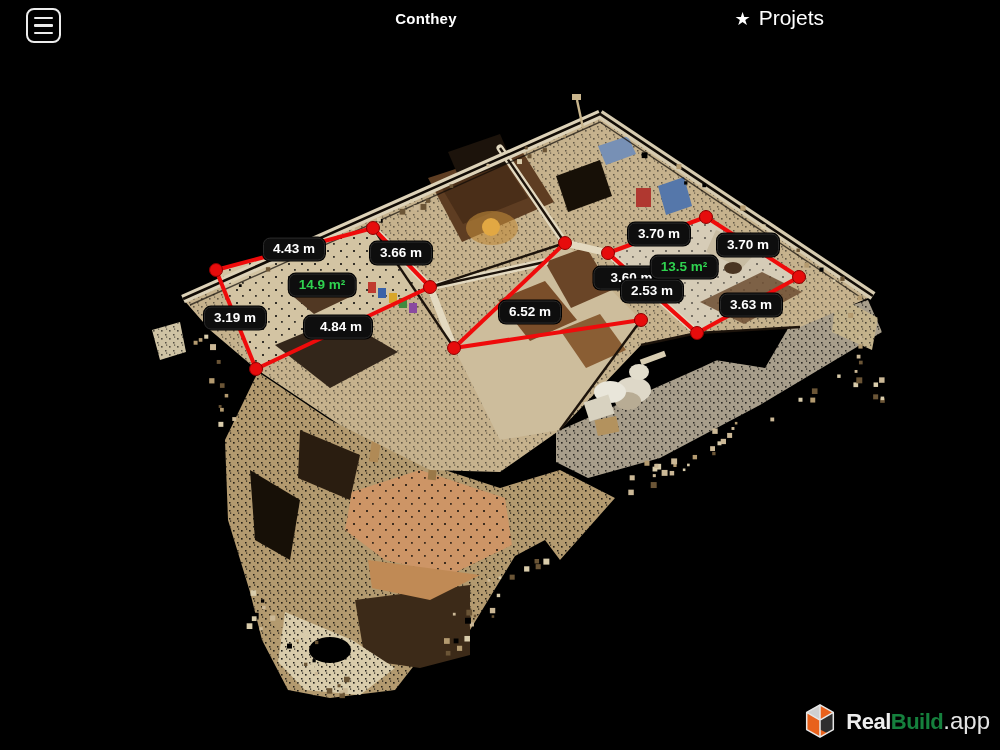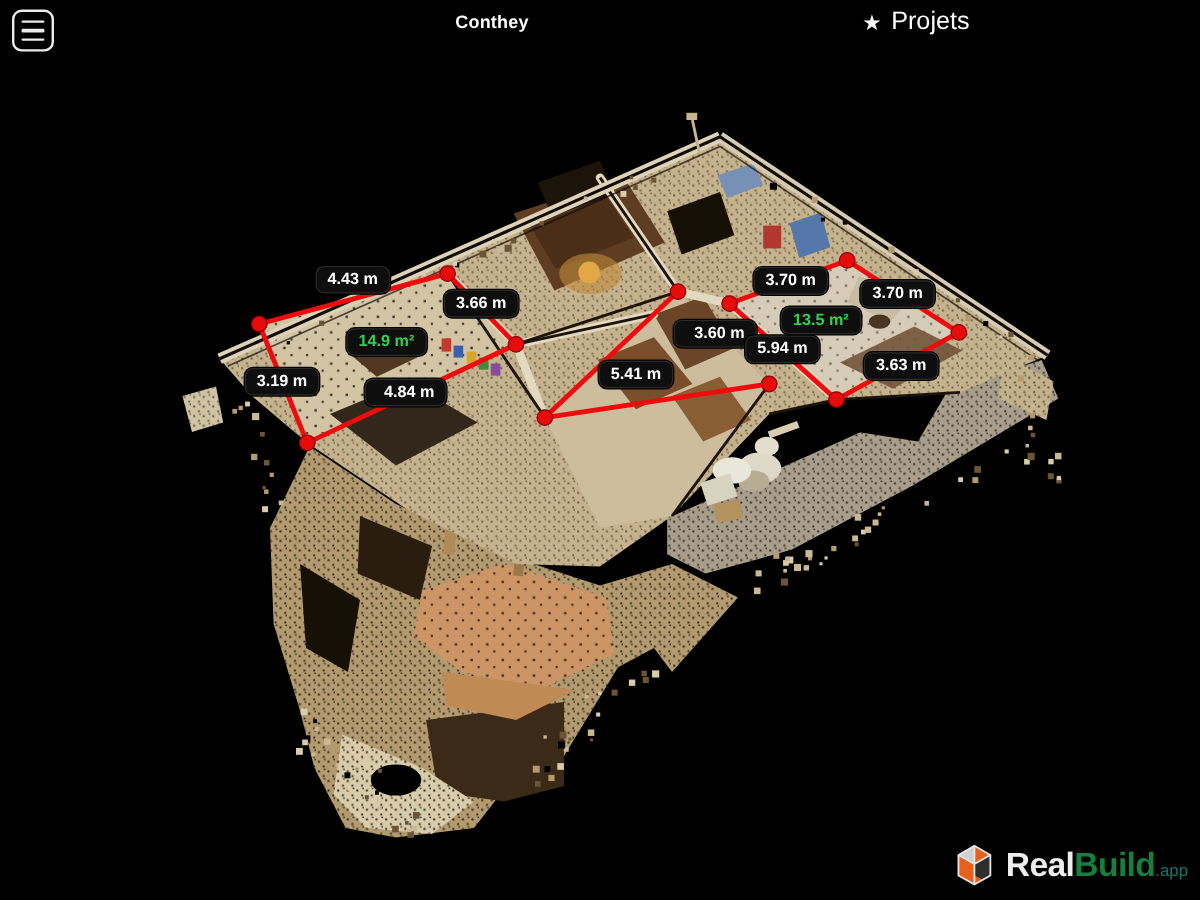--- a/index.html
+++ b/index.html
@@ -1,20 +1,20 @@
 <!DOCTYPE html>
 <html><head>
 <meta charset="utf-8">
 <style>
   html,body{margin:0;padding:0;background:#000;}
   body{width:1000px;height:750px;position:relative;overflow:hidden;
        font-family:"Liberation Sans",sans-serif;-webkit-font-smoothing:antialiased;}
 
   
-  .topbar{position:absolute;left:0;top:0;width:820px;height:50px;z-index:40;}
+  .topbar{position:absolute;left:16px;top:0;width:820px;height:50px;z-index:40;}
   .menu-btn{position:absolute;left:10px;top:8px;width:35px;height:35px;
             border:2px solid #ececec;border-radius:8px;background:#000;
             display:flex;flex-direction:column;justify-content:center;align-items:center;gap:5px;
             cursor:pointer;box-sizing:border-box;}
   .menu-btn span{display:block;width:19px;height:2.6px;background:#ececec;border-radius:1px;}
   .page-title{position:absolute;left:0;right:0;top:10px;text-align:center;
               color:#fff;font-size:15px;font-weight:bold;letter-spacing:.2px;}
   .projects{position:absolute;right:12px;top:6px;color:#fff;font-size:21px;
             display:flex;align-items:center;gap:8px;cursor:pointer;}
   .projects .star{font-size:18px;position:relative;top:1px;}
@@ -26,24 +26,24 @@
   
   .pill{position:absolute;transform:translate(-50%,-50%);z-index:30;
         background:#0e0e0e;border:1px solid #2b2b2b;border-radius:7px;
         padding:3px 9px;color:#fff;font-size:13.5px;font-weight:bold;
         white-space:nowrap;line-height:1.1;box-shadow:0 0 0 1px #000;}
   .pill.area{color:#2fd24f;}
 
   
   .logo{position:absolute;right:10px;bottom:9px;z-index:40;
         display:flex;align-items:center;gap:7px;}
-  .logo .word{font-weight:bold;font-size:28px;letter-spacing:-.5px;}
+  .logo .word{font-weight:bold;font-size:22px;letter-spacing:-.5px;}
   .logo .w1{color:#ededed;}
   .logo .w2{color:#15803d;}
-  .logo .w3{color:#0f766e;font-size:14px;font-weight:normal;letter-spacing:0;}
+  .logo .w3{color:#e5e5e5;font-size:24px;font-weight:normal;letter-spacing:0;}
 </style>
 </head>
 <body>
 
 <div class="viewport">
 <svg width="1000" height="750" viewBox="0 0 1000 750">
   <defs>
     <pattern id="spk" width="8" height="8" patternUnits="userSpaceOnUse">
       <rect x="1" y="2" width="1.6" height="1.6" fill="#000"></rect>
       <rect x="5" y="6" width="1.5" height="1.5" fill="#000"></rect>
@@ -338,29 +338,29 @@
         <circle cx="454" cy="348" r="6.5" fill="#e60c0c" stroke="#8d0000" stroke-width="1"></circle>
         <circle cx="641" cy="320" r="6.5" fill="#e60c0c" stroke="#8d0000" stroke-width="1"></circle>
         <circle cx="608" cy="253" r="6.5" fill="#e60c0c" stroke="#8d0000" stroke-width="1"></circle>
         <circle cx="706" cy="217" r="6.5" fill="#e60c0c" stroke="#8d0000" stroke-width="1"></circle>
         <circle cx="799" cy="277" r="6.5" fill="#e60c0c" stroke="#8d0000" stroke-width="1"></circle>
         <circle cx="697" cy="333" r="6.5" fill="#e60c0c" stroke="#8d0000" stroke-width="1"></circle>
       </g>
 </svg>
 
 <div id="pills">
-      <div class="pill" style="left: 294px; top: 233px;">4.43 m</div>
+      <div class="pill" style="left: 294px; top: 249px;">4.43 m</div>
       <div class="pill" style="left: 401px; top: 253px; text-align: right;">3.66 m</div>
       <div class="pill" style="left: 235px; top: 318px;">3.19 m</div>
       <div class="pill" style="left: 338px; top: 327px; padding-left: 15px;">4.84 m</div>
-      <div class="pill" style="left: 596px; top: 278px; padding-left: 16px;">3.60 m</div>
-      <div class="pill" style="left: 530px; top: 312px;">5.41 m</div>
+      <div class="pill" style="left: 628px; top: 278px; padding-left: 16px;">3.60 m</div>
+      <div class="pill" style="left: 530px; top: 312px;">6.52 m</div>
       <div class="pill" style="left: 659px; top: 234px;">3.70 m</div>
       <div class="pill" style="left: 748px; top: 245px;">3.70 m</div>
-      <div class="pill" style="left: 652px; top: 291px;">5.94 m</div>
+      <div class="pill" style="left: 652px; top: 291px;">2.53 m</div>
       <div class="pill" style="left: 751px; top: 305px;">3.63 m</div>
       <div class="pill area" style="left: 322px; top: 285px;">14.9 m²</div>
       <div class="pill area" style="left: 684px; top: 267px;">13.5 m²</div>
     </div>
 </div>
 
 <div class="topbar">
   <div class="menu-btn">
     <span></span>
     <span></span>

